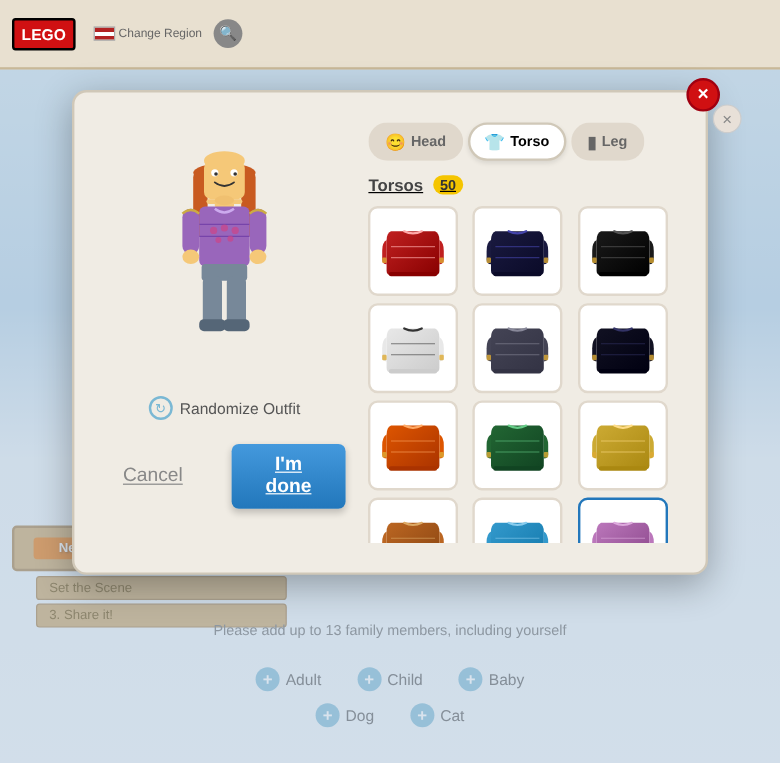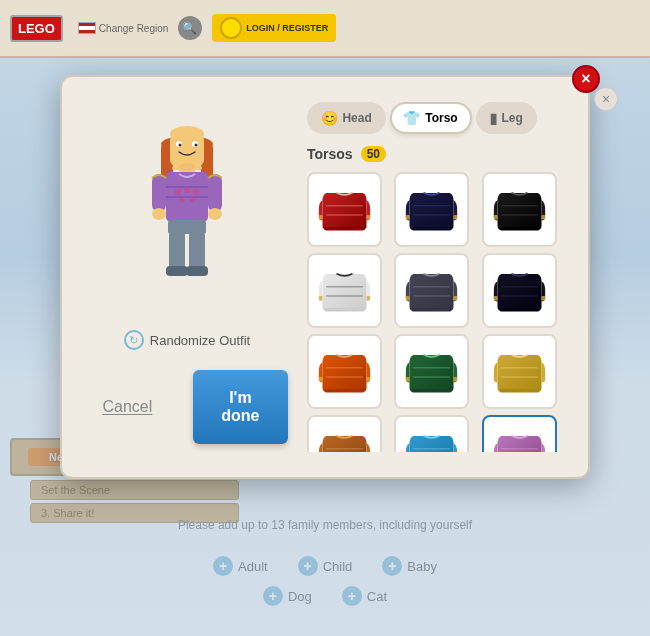--- a/index.html
+++ b/index.html
@@ -32,21 +32,21 @@
       border-bottom: 2px solid #c8b898;
     }
     .logo-box {
       background: #d01012;
       color: white;
       font-weight: bold;
       font-size: 13px;
       padding: 4px 6px;
       border-radius: 3px;
       margin-right: 15px;
-      border: 2px solid #a3a3a3;
+      border: 2px solid #000000;
     }
     .nav-links {
       display: flex;
       gap: 18px;
       flex: 1;
     }
     .nav-link {
       font-size: 13px;
       color: #444;
       text-decoration: none;
@@ -292,25 +292,26 @@
       cursor: pointer;
       text-decoration: underline;
       text-underline-offset: 2px;
       padding: 8px 16px;
     }
     .btn-done {
       background: linear-gradient(180deg, #4499dd 0%, #2277bb 100%);
       color: white;
       border: none;
       border-radius: 6px;
-      padding: 19px 28px;
+      padding: 9px 28px;
       font-size: 16px;
       font-weight: bold;
       cursor: pointer;
       box-shadow: 0 3px 6px rgba(0,0,0,0.2);
+      text-decoration: underline;
     }
 
     
     .parts-panel {
       flex: 1;
     }
 
     .tabs-row {
       display: flex;
       gap: 4px;
@@ -338,20 +339,21 @@
     }
     .tab-icon {
       font-size: 14px;
     }
 
     .parts-header {
       display: flex;
       align-items: flex-end;
       gap: 8px;
       margin-bottom: 10px;
+      text-decoration: underline;
     }
     .parts-label {
       font-size: 14px;
       font-weight: bold;
       color: #444;
     }
     .parts-count {
       background: #f5c500;
       color: #333;
       font-size: 12px;
@@ -406,24 +408,20 @@
 <div class="bg-scene"></div>
 
 <div class="nav-bar">
   <div class="logo-box">LEGO</div>
   <div class="nav-right">
     <div class="change-region">
       <div class="flag"></div>
       <span style="font-size:10px;color:#666;">Change Region</span>
     </div>
     <div class="search-icon-nav">🔍</div>
-    <div class="user-box">
-      <div class="user-icon"></div>
-      <span style="font-size:9px;">LOGIN / REGISTER</span>
-    </div>
   </div>
 </div>
 
 <div class="bg-content">
 
   <div class="signs-panel" style="top:380px;">
     <div class="sign-main">
       <span class="sign-next">Next</span>
       <span>1. Add your family</span>
     </div>

